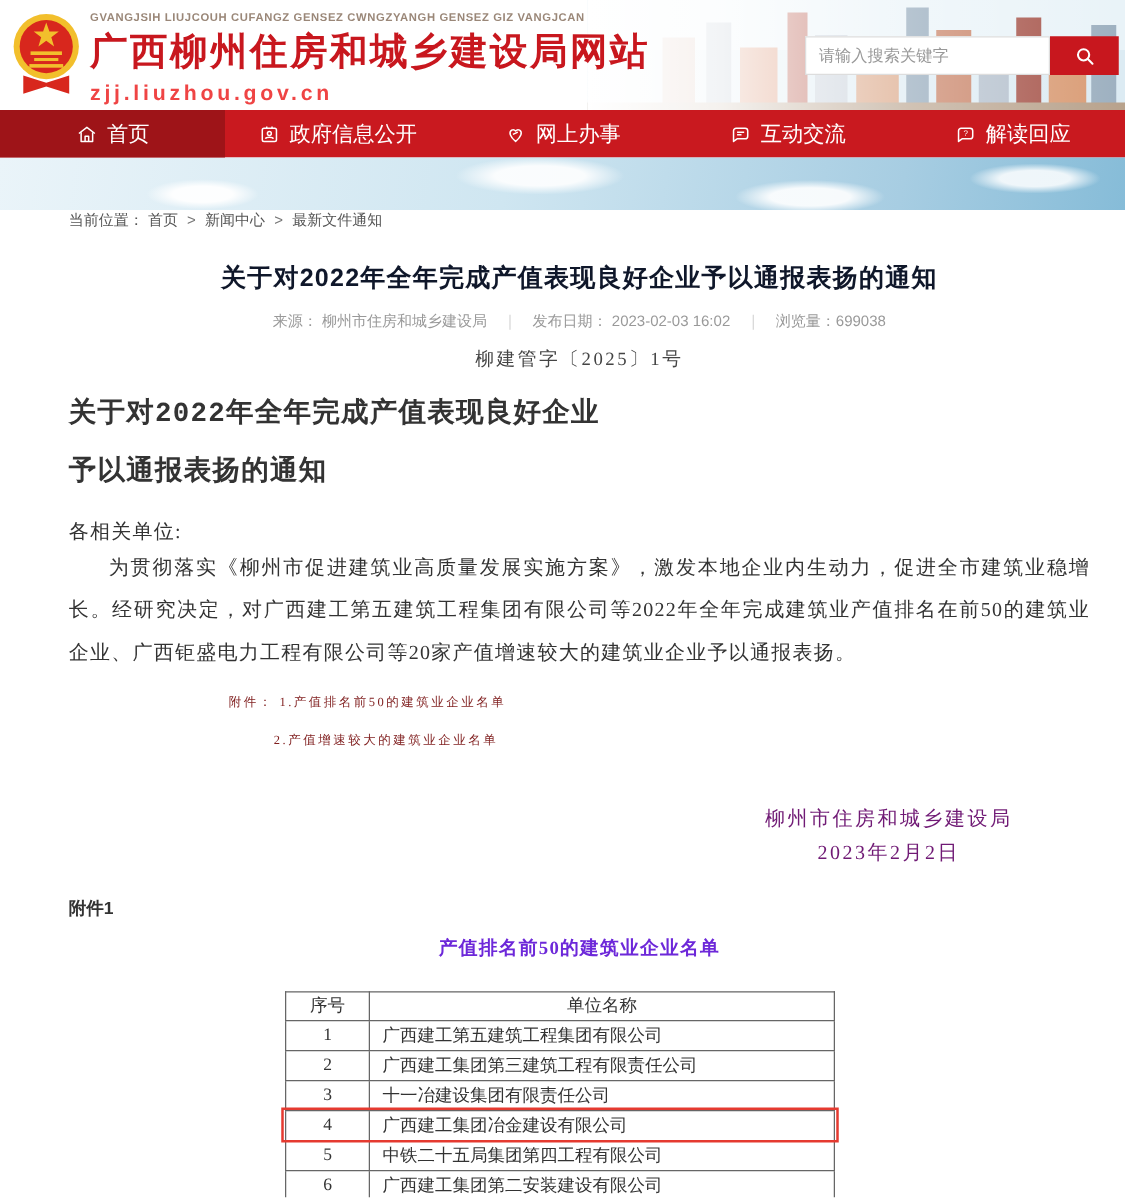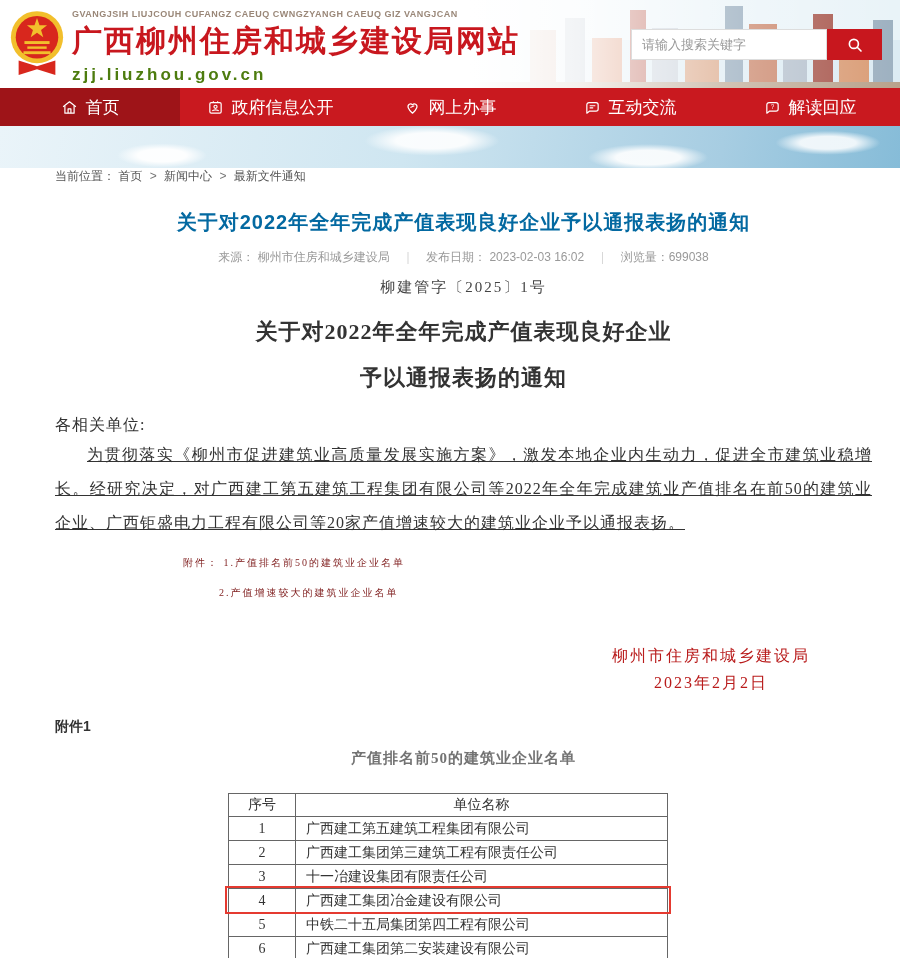--- a/index.html
+++ b/index.html
@@ -12,22 +12,22 @@
 
   
   .header { position:relative; height:88px; background:#fff; overflow:hidden; }
   .city-bg { position:absolute; right:0; top:0; width:430px; height:88px; }
   .city-fade { position:absolute; right:0; top:0; width:430px; height:88px;
     background:linear-gradient(90deg,#ffffff 0%,rgba(255,255,255,.85) 25%,rgba(255,255,255,.35) 60%,rgba(255,255,255,0) 100%); }
   .logo { position:absolute; left:8px; top:5px; width:58px; height:78px; cursor:pointer; }
   .title-block { position:absolute; left:72px; top:9px; }
   .zhuang { font-size:9px; letter-spacing:.5px; color:#9a8778; font-weight:bold; }
   .site-title { margin-top:2px; font-size:30px; font-weight:bold; color:#c8171e; letter-spacing:2px; cursor:pointer; }
-  .site-url { margin-top:3px; font-size:17px; color:#4d7c0f; letter-spacing:3px; font-weight:bold; }
-  .search { position:absolute; right:18px; top:29px; display:flex; }
+  .site-url { margin-top:3px; font-size:17px; color:#ef4444; letter-spacing:3px; font-weight:bold; }
+  .search { position:absolute; right:5px; top:29px; display:flex; }
   .search input { width:196px; height:31px; border:1px solid #ddd; background:#fff;
     padding:0 10px; font-size:13px; color:#333; outline:none; }
   .search input::placeholder { color:#999; }
   .search-btn { width:55px; height:31px; background:#c8171e; border:none; cursor:pointer;
     display:flex; align-items:center; justify-content:center; }
 
   
   .nav { display:flex; height:38px; background:#c9191f; }
   .nav-item { flex:1; display:flex; align-items:center; justify-content:center; gap:8px;
     color:#fff; font-size:17px; cursor:pointer; }
@@ -41,40 +41,40 @@
       radial-gradient(80px 18px at 72% 75%, rgba(255,255,255,.9) 40%, rgba(255,255,255,0) 75%),
       radial-gradient(70px 16px at 92% 40%, rgba(255,255,255,.85) 40%, rgba(255,255,255,0) 75%),
       linear-gradient(100deg,#eaf4f9 0%,#cfe6f1 45%,#a7cde2 80%,#86bcd8 100%); }
 
   
   .content { position:relative; padding:0 28px 0 55px; }
   .breadcrumb { font-size:12px; color:#555; }
   .breadcrumb .crumb { cursor:pointer; }
   .breadcrumb .sep { margin:0 4px; color:#777; }
 
-  .art-title { margin-top:24px; text-align:center; font-size:20px; font-weight:bold; color:#0369a1; letter-spacing:1px; }
+  .art-title { margin-top:24px; text-align:center; font-size:20px; font-weight:bold; color:#0f172a; letter-spacing:1px; }
   .meta { margin-top:13px; text-align:center; font-size:12px; color:#999; }
   .meta .pipe { margin:0 9px; color:#ccc; }
   .doc-num { margin-top:12px; text-align:center; font-size:15px; color:#444;
     font-family:"Liberation Serif", serif; letter-spacing:2px; }
-  .doc-title { margin-top:12px; text-align:center; font-size:22px; font-weight:bold; color:#333;
-    font-family:Liberation Serif, serif; line-height:46px; letter-spacing:1px; }
+  .doc-title { margin-top:12px; text-align:left; font-size:22px; font-weight:bold; color:#333;
+    font-family:Liberation Mono, monospace; line-height:46px; letter-spacing:1px; }
   .salutation { margin-top:14px; font-size:16px; color:#333; font-family:"Liberation Serif", serif; letter-spacing:1px; }
   .para { margin-top:2px; font-size:16px; color:#333; font-family:"Liberation Serif", serif;
-    line-height:34px; text-align:justify; text-indent:2em; letter-spacing:1px;text-decoration:underline; }
+    line-height:34px; text-align:justify; text-indent:2em; letter-spacing:1px; }
   .attach { margin-top:8px; margin-left:128px; font-size:10px; color:#7f1d1d;
     font-family:"Liberation Serif", serif; line-height:30px; letter-spacing:2px; }
   .attach .line2 { margin-left:3.6em; }
   .signature { margin-top:34px; margin-right:62px; text-align:center; float:right;
-    font-size:16px; color:#b91c1c; font-family:"Liberation Serif", serif; line-height:27px; letter-spacing:2px; }
+    font-size:16px; color:#701a75; font-family:"Liberation Serif", serif; line-height:27px; letter-spacing:2px; }
 
   
   .appendix { position:absolute; top:718px; left:55px; right:28px; }
   .appendix-label { font-size:14px; font-weight:bold; color:#333; }
-  .table-title { margin-top:13px; text-align:center; font-size:15px; color:#737373;
+  .table-title { margin-top:13px; text-align:center; font-size:15px; color:#6d28d9;
     font-family:"Liberation Serif", serif; font-weight:bold; letter-spacing:1px; }
   .table-wrap { position:relative; margin-top:25px; margin-left:173px; width:440px; }
   table { border-collapse:collapse; table-layout:fixed; width:440px;
     font-family:"Liberation Serif", serif; font-size:14px; color:#333; }
   th,td { border:1px solid #666; font-weight:normal; }
   thead tr { height:23px; }
   tbody tr { height:24px; }
   tbody tr.cut { height:6px; }
   .col-no { width:67px; }
   td.no { text-align:center; }
@@ -111,21 +111,21 @@
       <circle cx="30" cy="33" r="27" fill="#f2bf2c"></circle>
       <circle cx="30" cy="33" r="22" fill="#d8271d"></circle>
       <polygon points="30,13 32.6,20.6 40.4,20.6 34.2,25.4 36.5,33 30,28.3 23.5,33 25.8,25.4 19.6,20.6 27.4,20.6" fill="#f2bf2c"></polygon>
       <rect x="17" y="37" width="26" height="3" fill="#f2bf2c"></rect>
       <rect x="20" y="42.5" width="20" height="2.5" fill="#f2bf2c"></rect>
       <rect x="16" y="47.5" width="28" height="3" fill="#f2bf2c"></rect>
       <path d="M11 57 L30 63 L49 57 L49 72 L30 66 L11 72 Z" fill="#d8271d"></path>
     </svg>
 
     <div class="title-block">
-      <div class="zhuang">GVANGJSIH LIUJCOUH CUFANGZ CAEUQ CWNGZYANGH CAEUQ GIZ VANGJCAN</div>
+      <div class="zhuang">GVANGJSIH LIUJCOUH CUFANGZ GENSEZ CWNGZYANGH GENSEZ GIZ VANGJCAN</div>
       <div class="site-title">广西柳州住房和城乡建设局网站</div>
       <div class="site-url">zjj.liuzhou.gov.cn</div>
     </div>
 
     <div class="search">
       <input type="text" placeholder="请输入搜索关键字" style="">
       <button class="search-btn">
         <svg width="18" height="18" viewBox="0 0 24 24" fill="none" stroke="#fff" stroke-width="2.2" stroke-linecap="round">
           <circle cx="10.5" cy="10.5" r="6"></circle>
             <line x1="15" y1="15" x2="20" y2="20"></line>

